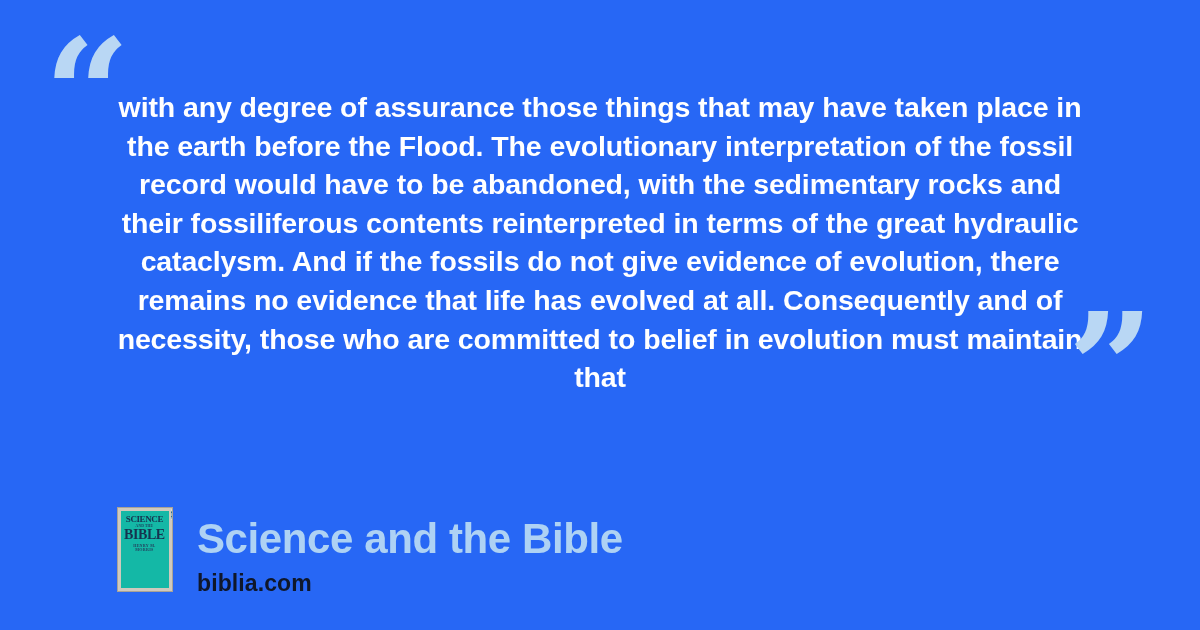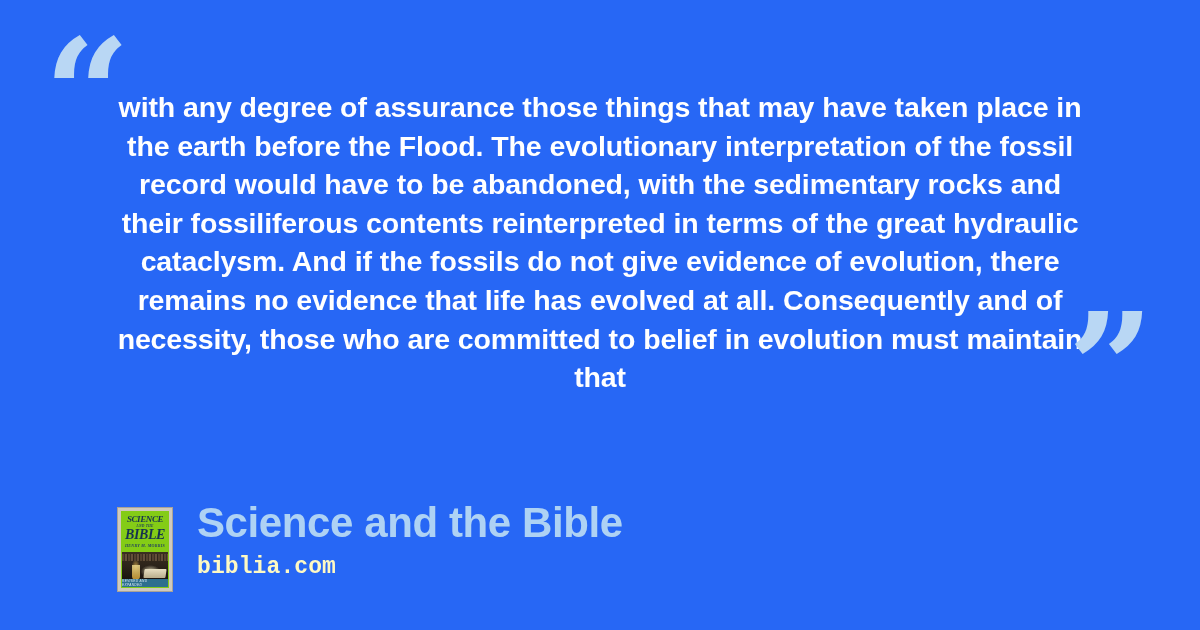--- a/index.html
+++ b/index.html
@@ -77,24 +77,23 @@
     margin-top: 7px;
     flex: 0 0 auto;
     overflow: hidden;
   }
   .cover-inner {
     position: absolute;
     left: 3px;
     top: 3px;
     right: 3px;
     bottom: 3px;
-    background: #84cc16;
-    display: flex;
-    flex-direction: column;
-    font-style: italic;
+    background: #14b8a6;
+    display: flex;
+    flex-direction: row;
   }
   .cover-title-zone {
     height: 40px;
     padding: 4px 3px 0 3px;
     box-sizing: border-box;
     text-align: center;
     color: #16324f;
     font-family: "Liberation Serif", serif;
     font-weight: 700;
     line-height: 1;
@@ -177,33 +176,34 @@
     display: flex;
     align-items: center;
     justify-content: center;
   }
 
   .footer-text {
     margin-left: 24px;
     display: flex;
     flex-direction: column;
     justify-content: flex-start;
+    margin-top: 16px;
   }
   .book-title {
     color: #aed2f4;
     font-family: "Liberation Sans", sans-serif;
     font-weight: 700;
     font-size: 42px;
     line-height: 46px;
     letter-spacing: -0.4px;
     margin: 0;
   }
   .site-name {
-    color: #fef9c3;
-    font-family: Liberation Mono, monospace;
+    color: #0f172a;
+    font-family: Liberation Sans, sans-serif;
     font-weight: 700;
     font-size: 23px;
     line-height: 30px;
     letter-spacing: 0.1px;
     margin: 6px 0 0 0;
   }
 </style>
 </head>
 <body>
 

